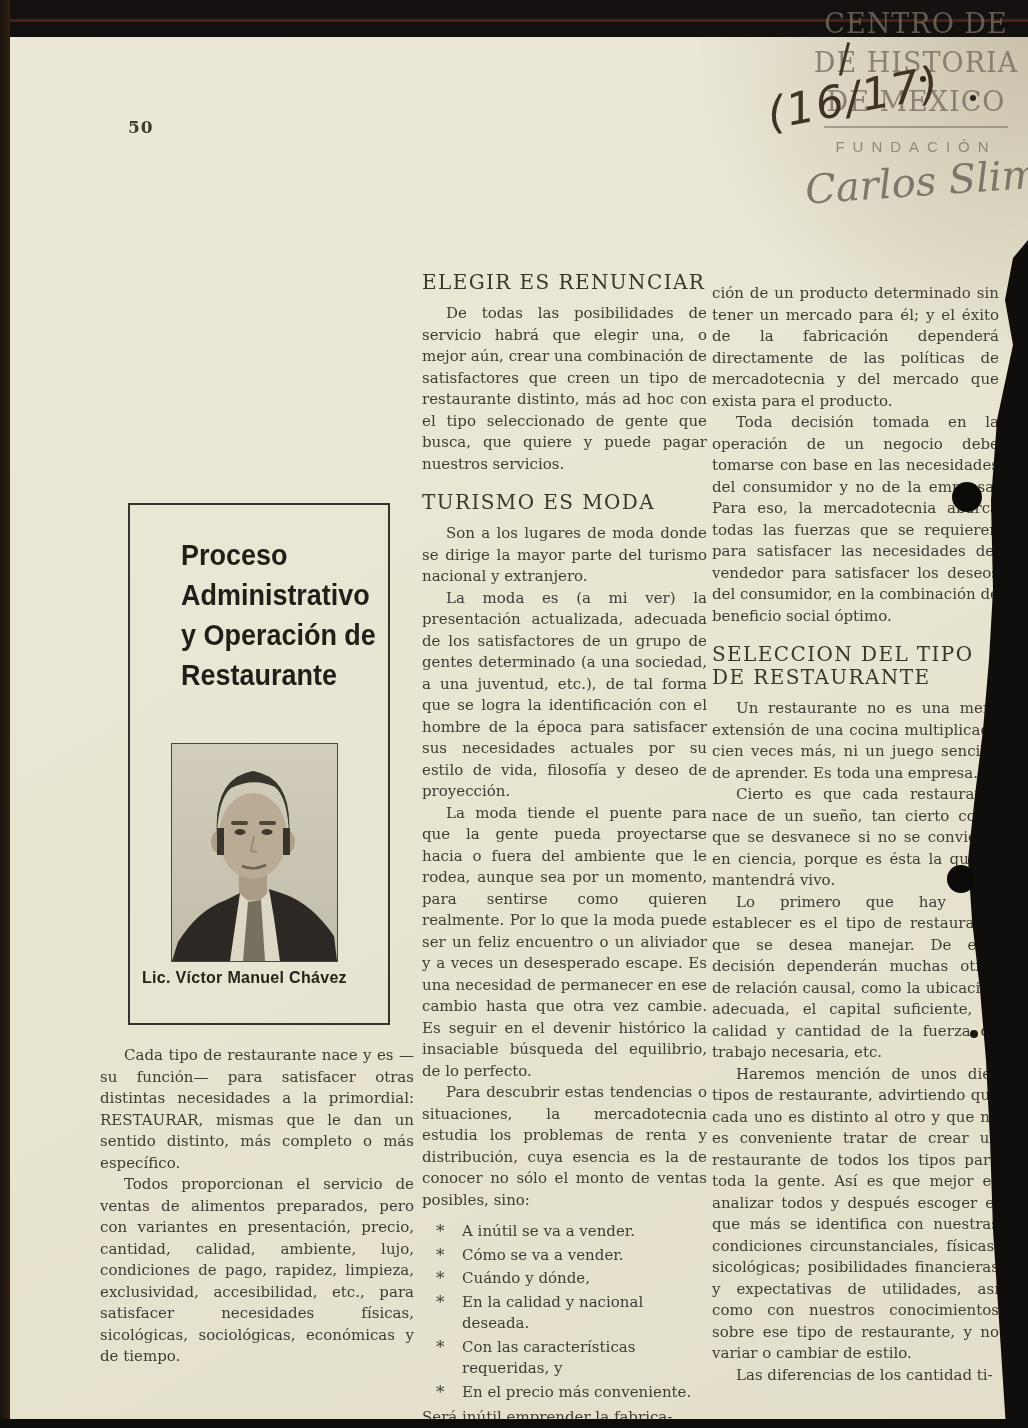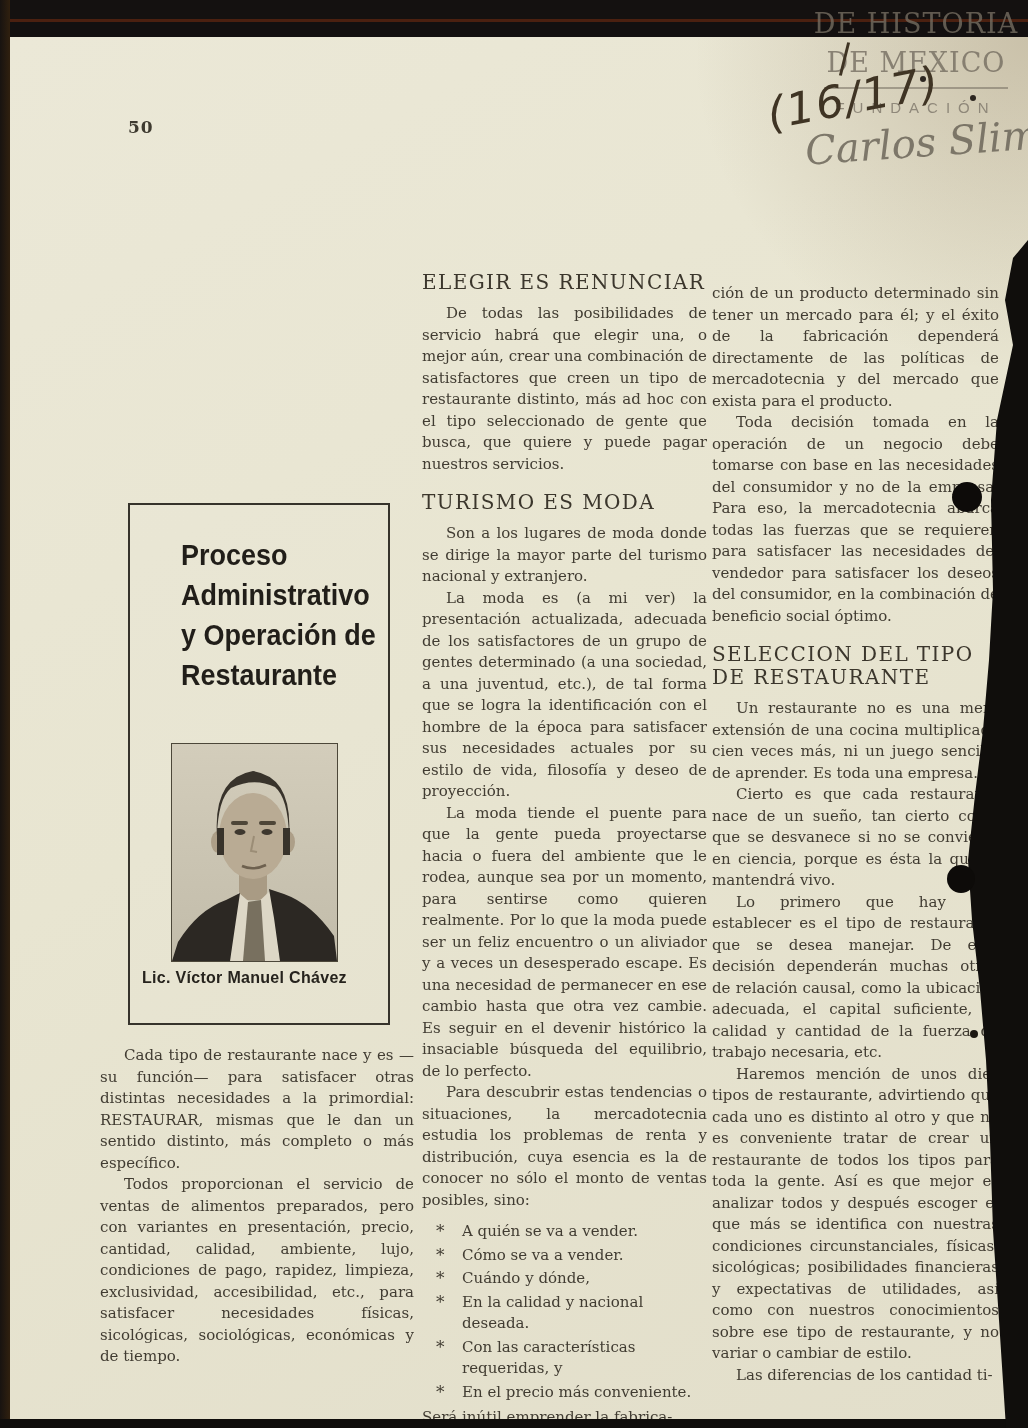--- a/index.html
+++ b/index.html
@@ -169,21 +169,21 @@
     <h3 class="section-heading first">ELEGIR ES RENUNCIAR</h3>
     <p class="indent">De todas las posibilidades de servicio habrá que elegir una, o mejor aún, crear una combinación de satisfactores que creen un tipo de restaurante distinto, más ad hoc con el tipo seleccionado de gente que busca, que quiere y puede pagar nuestros servicios.</p>
     <h3 class="section-heading">TURISMO ES MODA</h3>
     <p class="indent">Son a los lugares de moda donde se dirige la mayor parte del turismo nacional y extranjero.</p>
     <p class="indent">La moda es (a mi ver) la presentación actualizada, adecuada de los satisfactores de un grupo de gentes determinado (a una sociedad, a una juventud, etc.), de tal forma que se logra la identificación con el hombre de la época para satisfacer sus necesidades actuales por su estilo de vida, filosofía y deseo de proyección.</p>
     <p class="indent">La moda tiende el puente para que la gente pueda proyectarse hacia o fuera del ambiente que le rodea, aunque sea por un momento, para sentirse como quieren realmente. Por lo que la moda puede ser un feliz encuentro o un aliviador y a veces un desesperado escape. Es una necesidad de permanecer en ese cambio hasta que otra vez cambie. Es seguir en el devenir histórico la insaciable búsqueda del equilibrio, de lo perfecto.</p>
     <p class="indent">Para descubrir estas tendencias o situaciones, la mercadotecnia estudia los problemas de renta y distribución, cuya esencia es la de conocer no sólo el monto de ventas posibles, sino:</p>
     <ul class="bullets">
       <li>
         <span class="bullet-marker">*</span>
-        <span>A quién se va a vender.</span>
+        <span>A inútil se va a vender.</span>
       </li>
       <li>
         <span class="bullet-marker">*</span>
         <span>Cómo se va a vender.</span>
       </li>
       <li>
         <span class="bullet-marker">*</span>
         <span>Cuándo y dónde,</span>
       </li>
       <li>
@@ -211,20 +211,21 @@
     </h3>
     <p class="indent">Un restaurante no es una mera extensión de una cocina multiplicada cien veces más, ni un juego sencillo de aprender. Es toda una empresa.</p>
     <p class="indent">Cierto es que cada restaurante nace de un sueño, tan cierto como que se desvanece si no se convierte en ciencia, porque es ésta la que lo mantendrá vivo.</p>
     <p class="indent">Lo primero que hay que establecer es el tipo de restaurante que se desea manejar. De esta decisión dependerán muchas otras de relación causal, como la ubicación adecuada, el capital suficiente, la calidad y cantidad de la fuerza de trabajo necesaria, etc.</p>
     <p class="indent">Haremos mención de unos diez tipos de restaurante, advirtiendo que cada uno es distinto al otro y que no es conveniente tratar de crear un restaurante de todos los tipos para toda la gente. Así es que mejor es analizar todos y después escoger el que más se identifica con nuestras condiciones circunstanciales, físicas, sicológicas; posibilidades financieras y expectativas de utilidades, así como con nuestros conocimientos sobre ese tipo de restaurante, y no variar o cambiar de estilo.</p>
     <p class="indent">Las diferencias de los cantidad ti-</p>
   </div>
 </div>
 
 <div class="stamp">
+  <div class="wline">CENTRO DE</div>
   <div class="wline">DE HISTORIA</div>
   <div class="wline">DE MEXICO</div>
   <div class="stamp-rule"></div>
   <div class="stamp-foundation">FUNDACIÓN</div>
   <div class="stamp-signature">Carlos Slim</div>
 </div>
 
 <div class="handwritten">(16/17)</div>
 <div class="pen-tick"></div>
 

